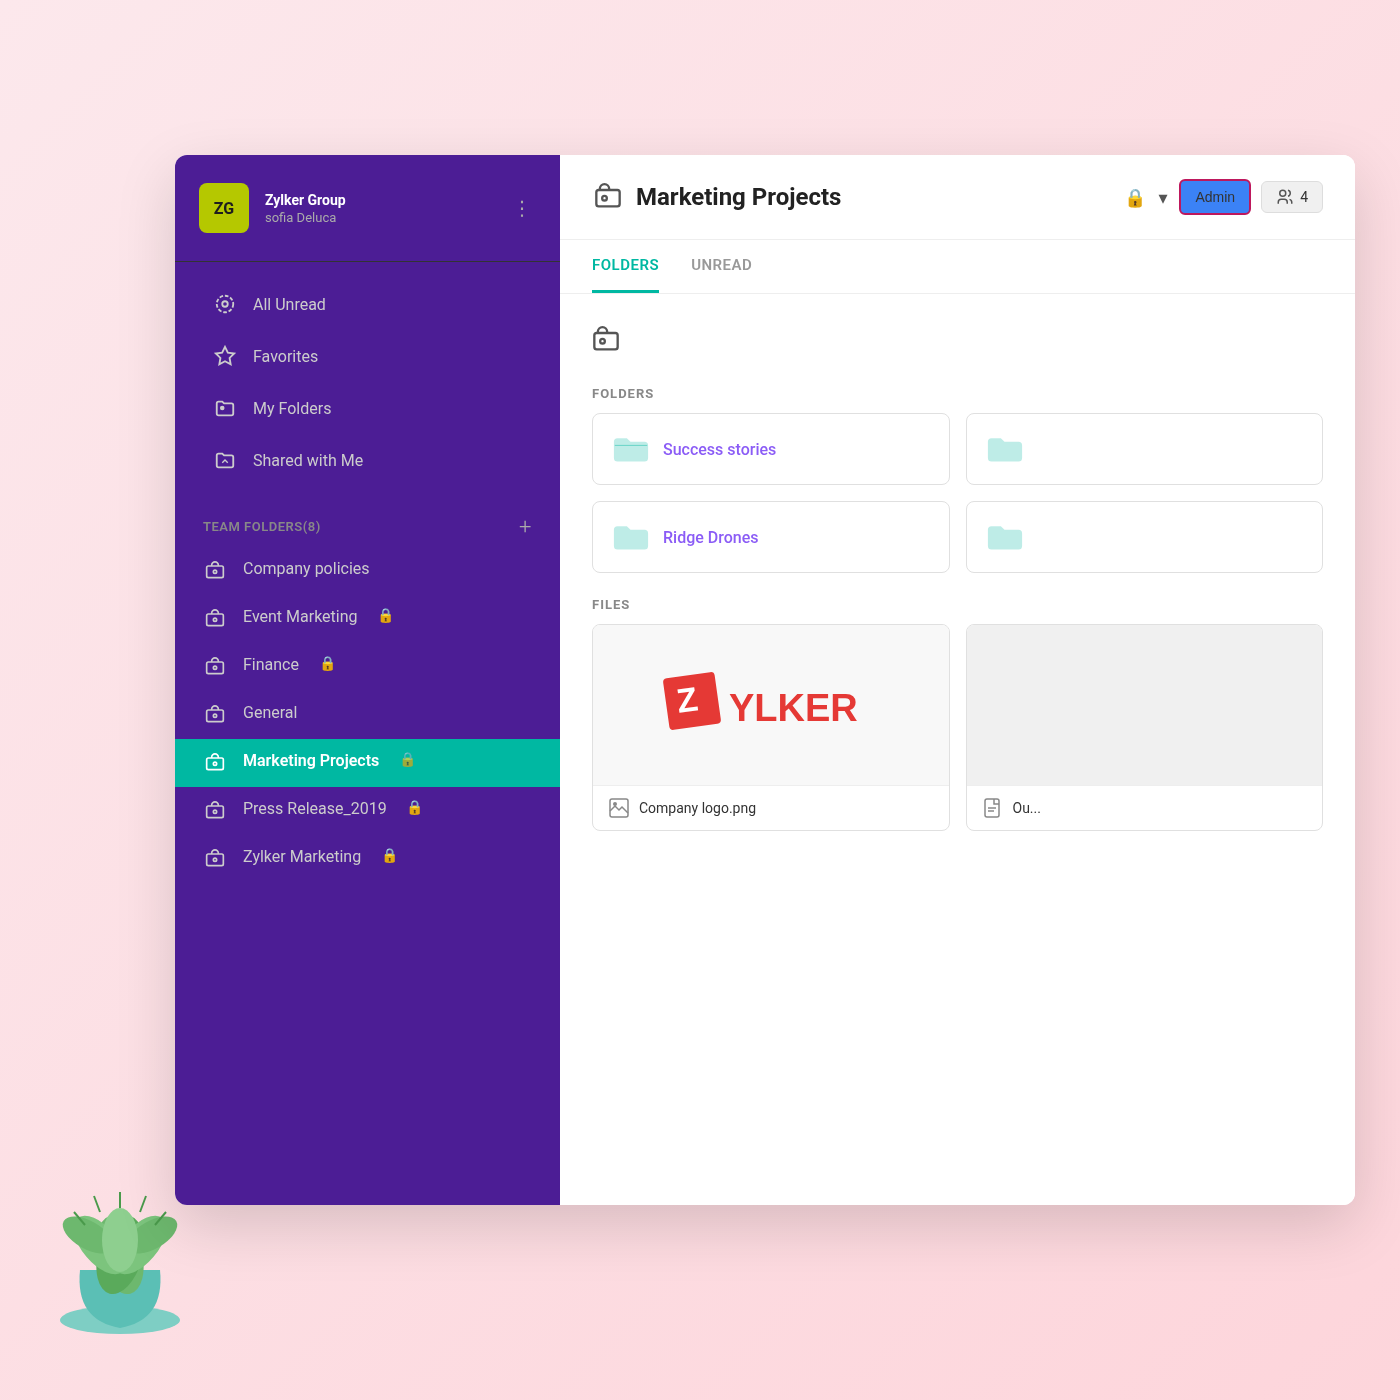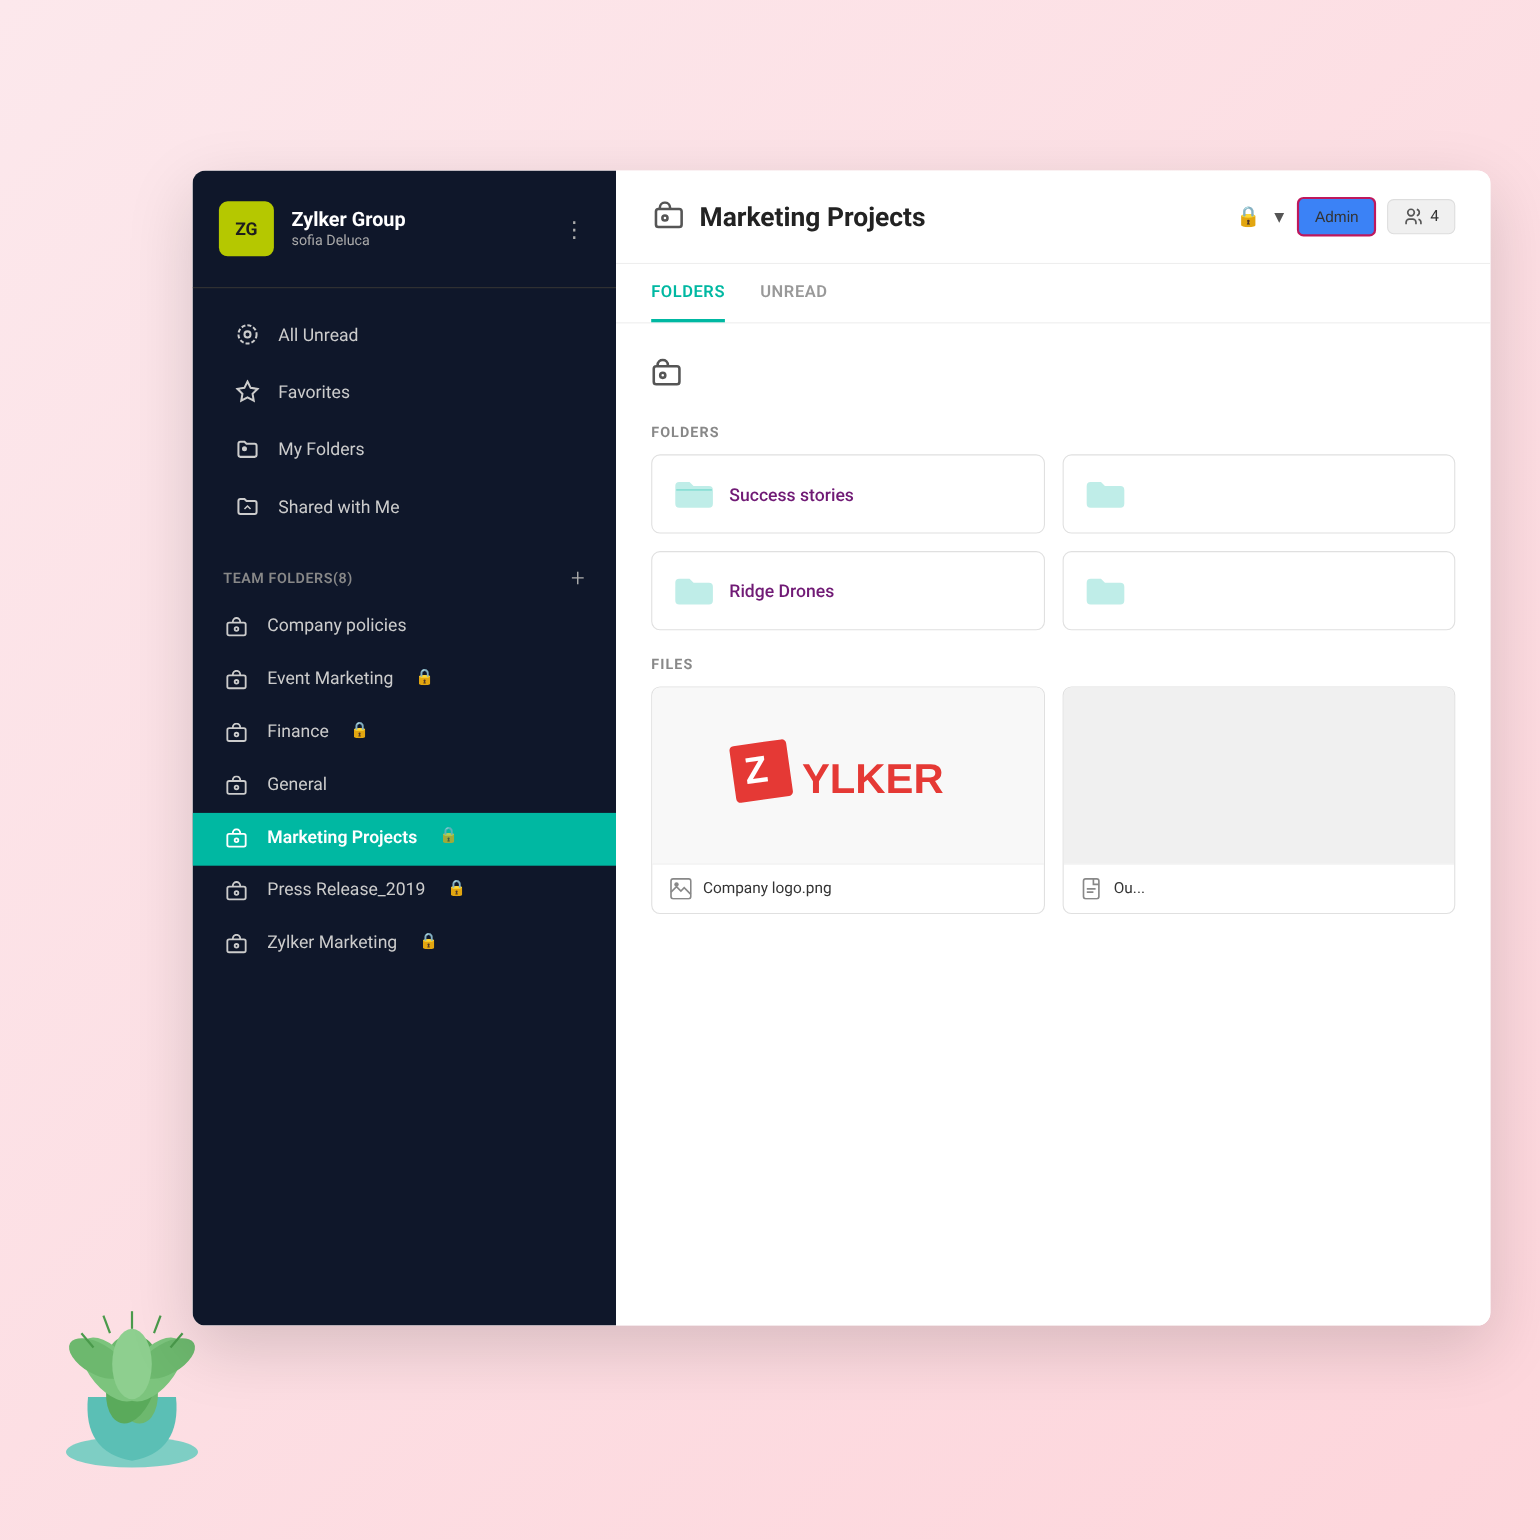--- a/index.html
+++ b/index.html
@@ -34,21 +34,21 @@
       box-shadow: 0 20px 60px rgba(0,0,0,0.15);
       display: flex;
       overflow: hidden;
       z-index: 2;
     }
 
     
     .sidebar {
       width: 385px;
       min-width: 385px;
-      background: #0f172a;
+      background: #4c1d95;
       display: flex;
       flex-direction: column;
       overflow: hidden;
     }
 
     .sidebar-header {
       display: flex;
       align-items: center;
       padding: 28px 24px;
       gap: 16px;
@@ -67,21 +67,21 @@
       font-size: 16px;
       color: #1e1e1e;
       flex-shrink: 0;
     }
 
     .sidebar-header-text {
       flex: 1;
     }
 
     .sidebar-org-name {
-      font-size: 18px;
+      font-size: 14px;
       font-weight: 700;
       color: #fff;
     }
 
     .sidebar-user-name {
       font-size: 13px;
       color: #aaa;
       margin-top: 2px;
     }
 
@@ -298,21 +298,21 @@
 
     .folder-card-icon {
       width: 36px;
       height: 30px;
       flex-shrink: 0;
     }
 
     .folder-card-name {
       font-size: 16px;
       font-weight: 500;
-      color: #701a75;
+      color: #8b5cf6;
     }
 
     .files-section {
       margin-top: 24px;
     }
 
     .files-grid {
       display: grid;
       grid-template-columns: 1fr 1fr;
       gap: 16px;

